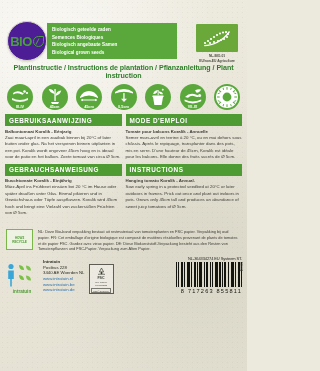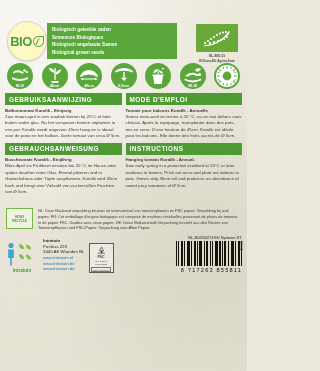--- a/index.html
+++ b/index.html
@@ -22,21 +22,21 @@
       radial-gradient(rgba(120,118,100,.35) .5px, transparent .6px);
     background-size: 5px 5px, 8px 8px;
     background-position: 0 0, 3px 4px; }
   .wrap { position: relative; z-index: 2; padding: 0; }
 
   
   .topzone { position:relative; height:62px; }
   .biobadge {
     position:absolute; left:7px; top:21px;
     width:40px; height:40px; border-radius:50%;
-    background:#fef9c3; border:1px solid #d9d6c6;
+    background:#4c1d95; border:1px solid #d9d6c6;
     display:flex; align-items:center; justify-content:center;
     box-shadow: 0 1px 2px rgba(0,0,0,.12);
   }
   .biotext { font-size:13px; font-weight:bold; color:#4a9e3f; letter-spacing:-.5px; display:flex; align-items:center;}
   .leafmark { width:11px; height:11px; border-radius:50% 0 50% 50%; border:1.6px solid #4a9e3f; margin-left:1px; position:relative;}
   .leafmark:after{content:"";position:absolute;left:3.5px;top:1.5px;width:1.2px;height:7px;background:#4a9e3f;transform:rotate(28deg);}
 
   .greenbar {
     position:absolute; left:47px; top:23px; width:130px; height:36px;
     background:#5aa83c; padding:3px 4px 2px 5px;
@@ -164,20 +164,21 @@
           </g>
         </svg>
       </div>
       <div class="eucap">
         <div>NL-BIO-01</div>
         <div>EU/non-EU Agriculture</div>
       </div>
     </div>
   </div>
 
+  <div class="hdrline">Plantinstructie / Instructions de plantation / Pflanzanleitung / Plant instruction</div>
 
   <div class="iconrow">
 
     <div class="ic">
       <div class="circ">
         <svg viewBox="0 0 26 26" width="26" height="26" aria-hidden="true">
           <g fill="#fff">
             <path d="M6 9 q4-3 8-1 l3 1.4 -1.6 1.3 -3-1.2 q-3-1-6 1z"></path>
             <circle cx="17.5" cy="7.5" r="1.3"></circle>
               <circle cx="20" cy="9" r="1.1"></circle>

